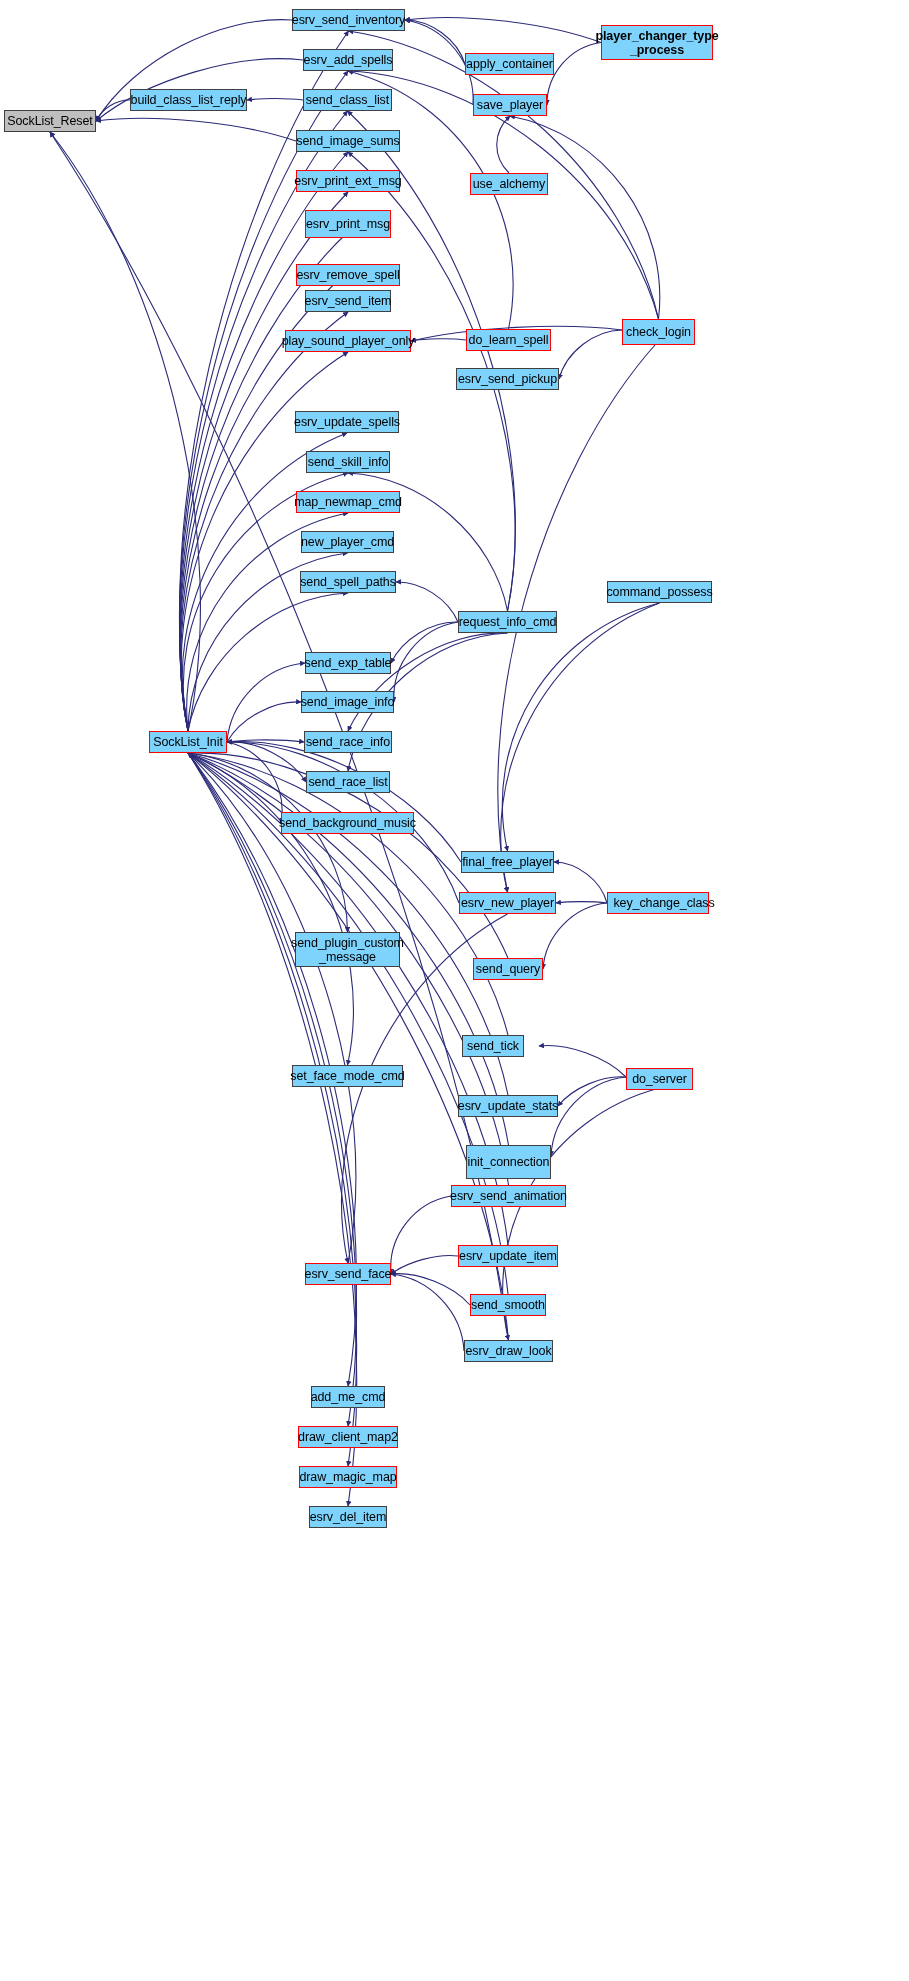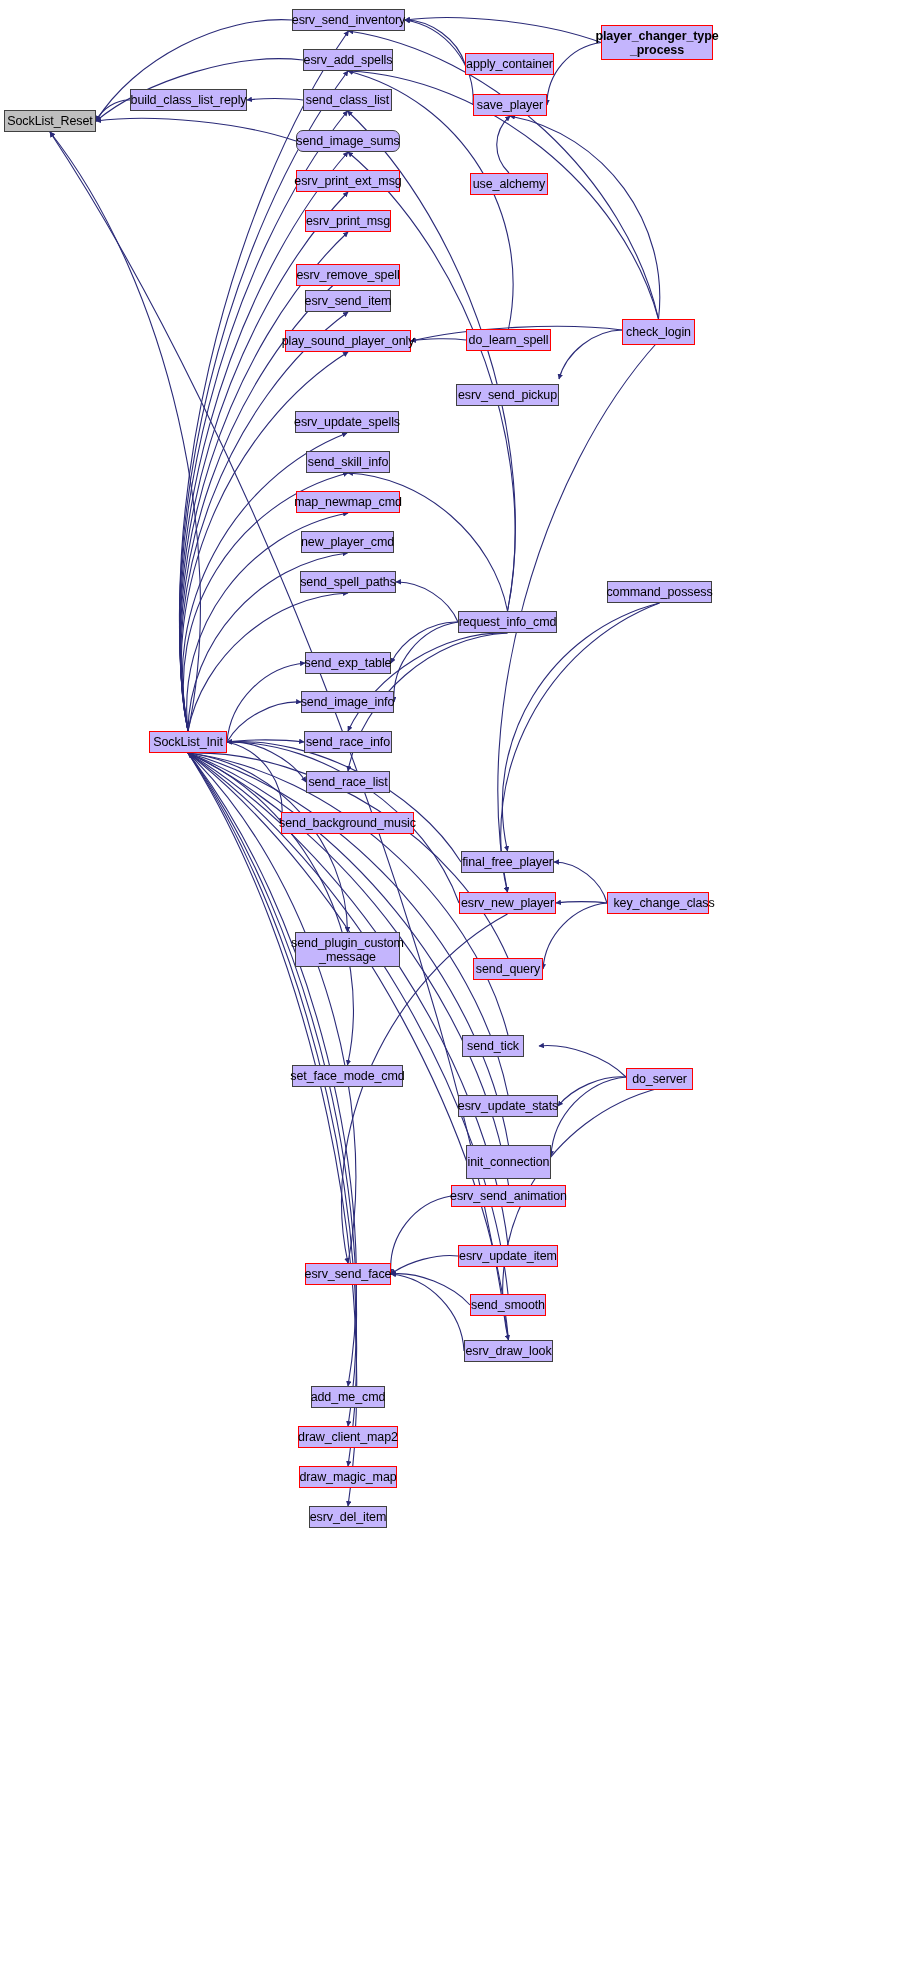--- a/index.html
+++ b/index.html
@@ -24,21 +24,21 @@
     height: 1981px;
     pointer-events: none;
   }
   .node {
     position: absolute;
     box-sizing: border-box;
     display: flex;
     align-items: center;
     justify-content: center;
     text-align: center;
-    background: #c4b5fd;
+    background: #7dd3fc;
     border: 1px solid #404040;
     font-size: 12.5px;
     color: #000000;
     line-height: 1.12;
     white-space: pre-line;
     letter-spacing: -0.1px;
     z-index: 5;
   }
   .node.red {
     border-color: #ff0000;
@@ -140,23 +140,23 @@
         <path d="M 507.5 914 C 389.1691470672855 978.0509425708655, 318.98914706728556 1131.6109425708655, 348 1263" marker-end="url(#ah)"></path>
       </g>
   </svg>
 
   <div id="nodes">
       <div class="node root" style="left: 4px; top: 110px; width: 92px; height: 22px;">SockList_Reset</div>
       <div class="node" style="left: 130px; top: 89px; width: 117px; height: 22px;">build_class_list_reply</div>
       <div class="node" style="left: 292px; top: 9px; width: 113px; height: 22px;">esrv_send_inventory</div>
       <div class="node" style="left: 303px; top: 49px; width: 90px; height: 22px;">esrv_add_spells</div>
       <div class="node" style="left: 303px; top: 89px; width: 89px; height: 22px;">send_class_list</div>
-      <div class="node" style="left: 296px; top: 130px; width: 104px; height: 22px; border-radius: 7px;">send_image_sums</div>
+      <div class="node" style="left: 296px; top: 130px; width: 104px; height: 22px;">send_image_sums</div>
       <div class="node red" style="left: 296px; top: 170px; width: 104px; height: 22px;">esrv_print_ext_msg</div>
-      <div class="node red" style="left: 305px; top: 210px; width: 86px; height: 22px;">esrv_print_msg</div>
+      <div class="node red" style="left: 305px; top: 210px; width: 86px; height: 28px;">esrv_print_msg</div>
       <div class="node red" style="left: 296px; top: 264px; width: 104px; height: 22px;">esrv_remove_spell</div>
       <div class="node" style="left: 305px; top: 290px; width: 86px; height: 22px;">esrv_send_item</div>
       <div class="node red" style="left: 285px; top: 330px; width: 126px; height: 22px;">play_sound_player_only</div>
       <div class="node" style="left: 295px; top: 411px; width: 104px; height: 22px;">esrv_update_spells</div>
       <div class="node" style="left: 306px; top: 451px; width: 84px; height: 22px;">send_skill_info</div>
       <div class="node red" style="left: 296px; top: 491px; width: 104px; height: 22px;">map_newmap_cmd</div>
       <div class="node" style="left: 301px; top: 531px; width: 93px; height: 22px;">new_player_cmd</div>
       <div class="node" style="left: 300px; top: 571px; width: 96px; height: 22px;">send_spell_paths</div>
       <div class="node" style="left: 305px; top: 652px; width: 86px; height: 22px;">send_exp_table</div>
       <div class="node" style="left: 301px; top: 691px; width: 93px; height: 22px;">send_image_info</div>
@@ -169,21 +169,21 @@
       <div class="node" style="left: 292px; top: 1065px; width: 111px; height: 22px;">set_face_mode_cmd</div>
       <div class="node red" style="left: 305px; top: 1263px; width: 86px; height: 22px;">esrv_send_face</div>
       <div class="node" style="left: 311px; top: 1386px; width: 74px; height: 22px;">add_me_cmd</div>
       <div class="node red" style="left: 298px; top: 1426px; width: 100px; height: 22px;">draw_client_map2</div>
       <div class="node red" style="left: 299px; top: 1466px; width: 98px; height: 22px;">draw_magic_map</div>
       <div class="node" style="left: 309px; top: 1506px; width: 78px; height: 22px;">esrv_del_item</div>
       <div class="node red" style="left: 465px; top: 53px; width: 89px; height: 22px;">apply_container</div>
       <div class="node red" style="left: 473px; top: 94px; width: 74px; height: 22px;">save_player</div>
       <div class="node red" style="left: 470px; top: 173px; width: 78px; height: 22px;">use_alchemy</div>
       <div class="node red" style="left: 466px; top: 329px; width: 85px; height: 22px;">do_learn_spell</div>
-      <div class="node" style="left: 456px; top: 384px; width: 103px; height: 22px;">esrv_send_pickup</div>
+      <div class="node" style="left: 456px; top: 368px; width: 103px; height: 22px;">esrv_send_pickup</div>
       <div class="node" style="left: 458px; top: 611px; width: 99px; height: 22px;">request_info_cmd</div>
       <div class="node" style="left: 461px; top: 851px; width: 93px; height: 22px;">final_free_player</div>
       <div class="node red" style="left: 459px; top: 892px; width: 97px; height: 22px;">esrv_new_player</div>
       <div class="node red" style="left: 473px; top: 958px; width: 70px; height: 22px;">send_query</div>
       <div class="node" style="left: 462px; top: 1035px; width: 62px; height: 22px;">send_tick</div>
       <div class="node" style="left: 458px; top: 1095px; width: 100px; height: 22px;">esrv_update_stats</div>
       <div class="node" style="left: 466px; top: 1145px; width: 85px; height: 34px;">init_connection</div>
       <div class="node red" style="left: 451px; top: 1185px; width: 115px; height: 22px;">esrv_send_animation</div>
       <div class="node red" style="left: 458px; top: 1245px; width: 100px; height: 22px;">esrv_update_item</div>
       <div class="node red" style="left: 470px; top: 1294px; width: 76px; height: 22px;">send_smooth</div>

